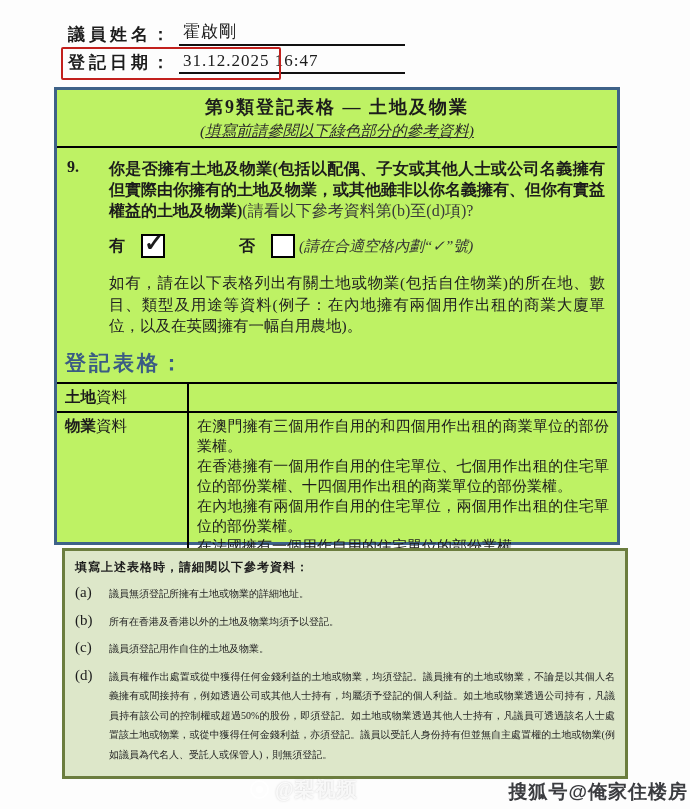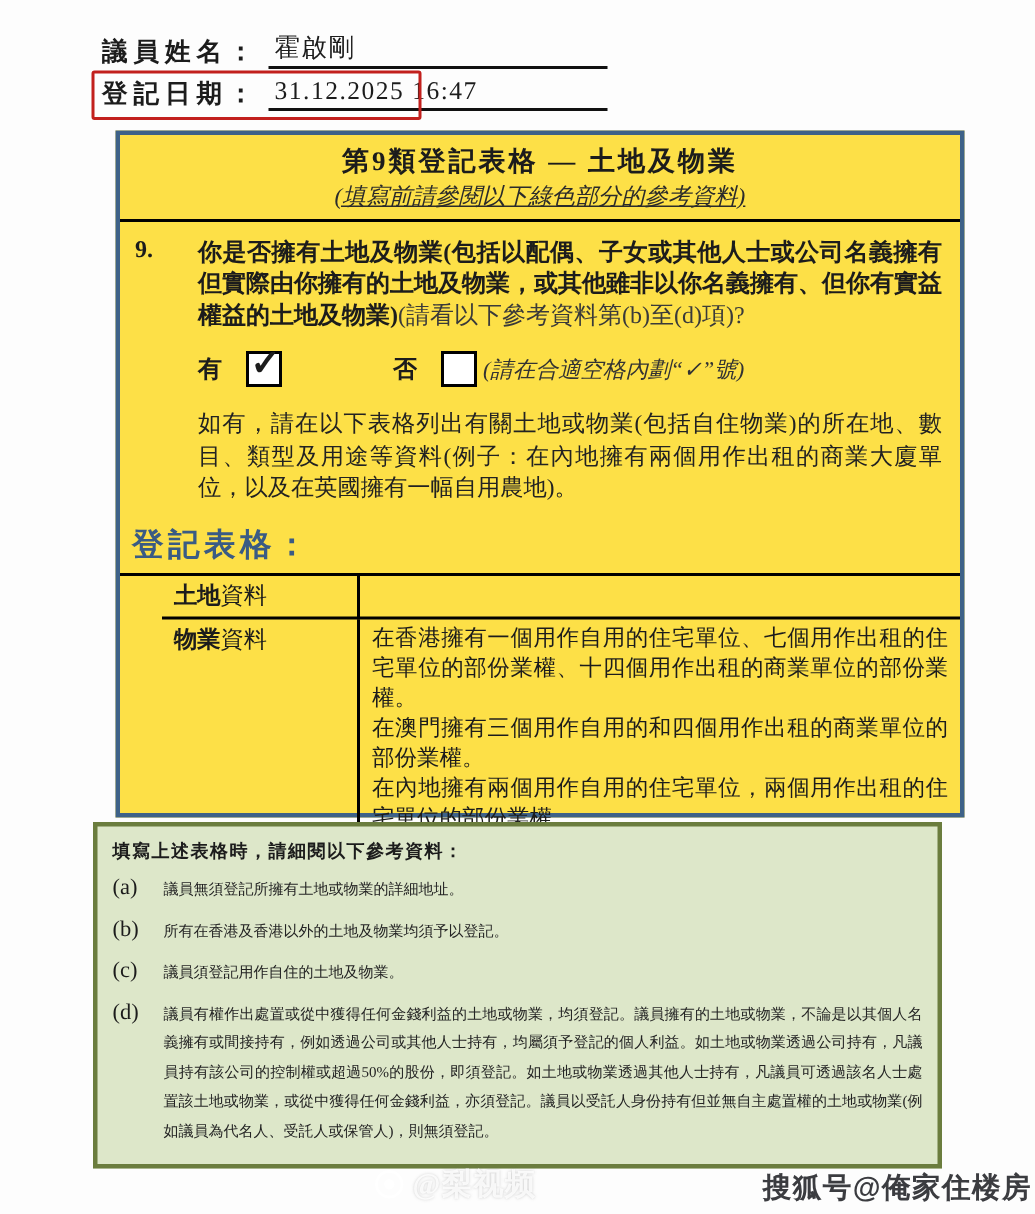--- a/index.html
+++ b/index.html
@@ -10,43 +10,43 @@
   }
   
   .top{position:absolute;left:68px;top:18px;}
   .top-row{height:28px;display:flex;align-items:flex-end;position:relative;}
   .top-label{font-size:17px;font-weight:bold;letter-spacing:4px;white-space:nowrap;}
   .fill{display:inline-block;width:222px;border-bottom:2px solid #111;
         margin-left:6px;padding:0 0 1px 4px;font-size:17px;letter-spacing:1px;}
   .redbox{position:absolute;left:-7px;top:1px;width:216px;height:29px;
           border:2px solid var(--red_box,#c2201d);border-radius:2px;pointer-events:none;}
   
-  .form-box{position:absolute;left:77px;top:87px;width:566px;height:458px;
-            border:3px solid var(--box_border,#3e6288);background:#fde047;
+  .form-box{position:absolute;left:54px;top:87px;width:566px;height:458px;
+            border:3px solid var(--box_border,#3e6288);background:#bef264;
             box-sizing:border-box;display:flex;flex-direction:column;}
   .form-header{text-align:center;padding-top:5px;border-bottom:2px solid #000;padding-bottom:4px;}
   .form-title{font-size:18px;font-weight:bold;letter-spacing:2px;}
   .form-subtitle{font-size:15.5px;font-style:italic;text-decoration:underline;color:#2b2b2b;margin-top:2px;}
   .question{display:flex;padding:10px 12px 0 10px;}
   .q-no{width:42px;font-weight:bold;font-size:16px;flex-shrink:0;}
   .q-text{flex:1;font-size:16px;line-height:21px;text-align:justify;}
   .q-bold{font-weight:bold;}
   .q-rest{color:#3a3a3a;}
   .answers{display:flex;align-items:center;margin:13px 0 0 52px;font-size:16px;}
   .ans-label{font-weight:bold;letter-spacing:2px;}
   .checkbox{width:20px;height:20px;border:2px solid #000;margin-left:14px;
             display:flex;align-items:center;justify-content:center;background:#fff;}
   .checkmark{font-size:24px;font-weight:bold;line-height:1;margin-top:-6px;margin-left:2px;}
   .no-group{margin-left:74px;display:flex;align-items:center;}
   .tick-note{font-style:italic;font-size:15px;color:#333;margin-left:4px;}
   .instruction{margin:14px 12px 0 52px;font-size:15.5px;line-height:21.5px;text-align:justify;color:#222;}
   .table-heading{margin:12px 0 5px 8px;font-size:21px;font-weight:bold;letter-spacing:3px;
                  color:var(--heading_blue,#3a5b84);}
   .reg-table{flex:1;display:grid;grid-template-columns:132px 1fr;grid-template-rows:29px 1fr;
-             border-top:2px solid #000;padding-left:28px;}
+             border-top:2px solid #000;}
   .cell{box-sizing:border-box;padding:3px 8px;font-size:15.5px;}
   .cell-label{border-right:2px solid #000;}
   .cell-b{border-bottom:2px solid #000;}
   .lbl-bold{font-weight:bold;}
   .prop-line{font-size:15px;line-height:20px;text-align:justify;}
   
   .green-box{position:absolute;left:62px;top:548px;width:566px;box-sizing:border-box;
              border:3px solid var(--green_border,#6b7d3e);
              background:var(--green_bg,#dde7c9);padding:8px 10px 12px 10px;}
   .ref-heading{font-size:12px;font-weight:bold;letter-spacing:1px;margin-bottom:4px;}
@@ -111,22 +111,22 @@
 
   <div class="reg-table">
     <div class="cell cell-label cell-b">
       <span class="lbl-bold">土地</span><span>資料</span>
     </div>
     <div class="cell cell-b"></div>
     <div class="cell cell-label">
       <span class="lbl-bold">物業</span><span>資料</span>
     </div>
     <div class="cell">
+      <div class="prop-line">在澳門擁有三個用作自用的和四個用作出租的商業單位的部份業權。</div>
       <div class="prop-line">在香港擁有一個用作自用的住宅單位、七個用作出租的住宅單位的部份業權、十四個用作出租的商業單位的部份業權。</div>
-      <div class="prop-line">在澳門擁有三個用作自用的和四個用作出租的商業單位的部份業權。</div>
       <div class="prop-line">在內地擁有兩個用作自用的住宅單位，兩個用作出租的住宅單位的部份業權。</div>
       <div class="prop-line">在法國擁有一個用作自用的住宅單位的部份業權。</div>
       <div class="prop-line">在英國擁有一個用作出租的住宅單位。</div>
     </div>
   </div>
 </div>
 
 <div class="green-box">
   <div class="ref-heading">填寫上述表格時，請細閱以下參考資料：</div>
   <div class="ref-item">

